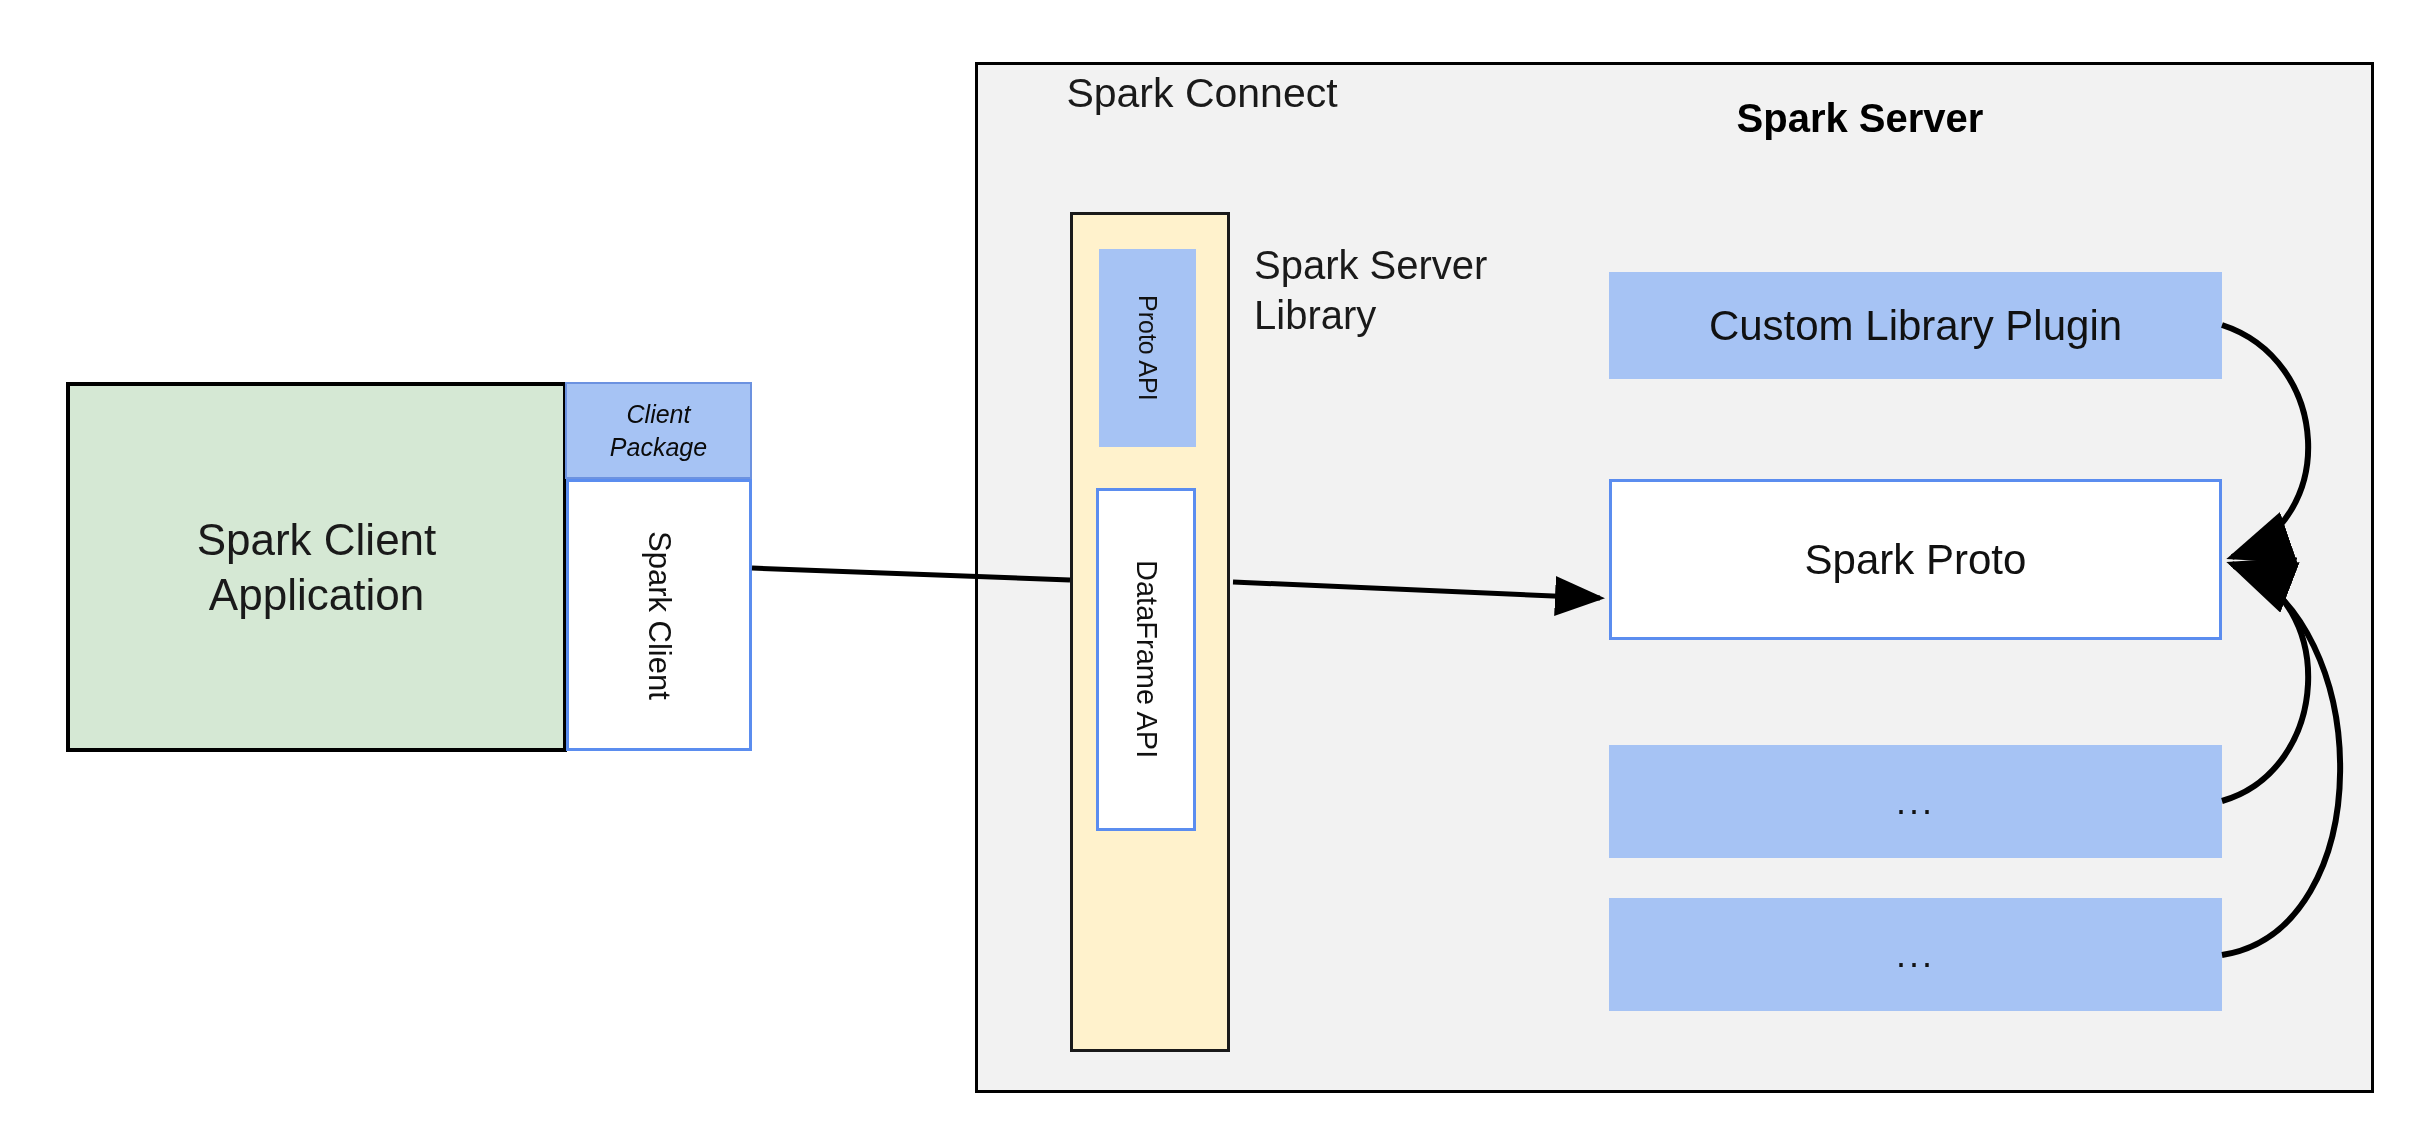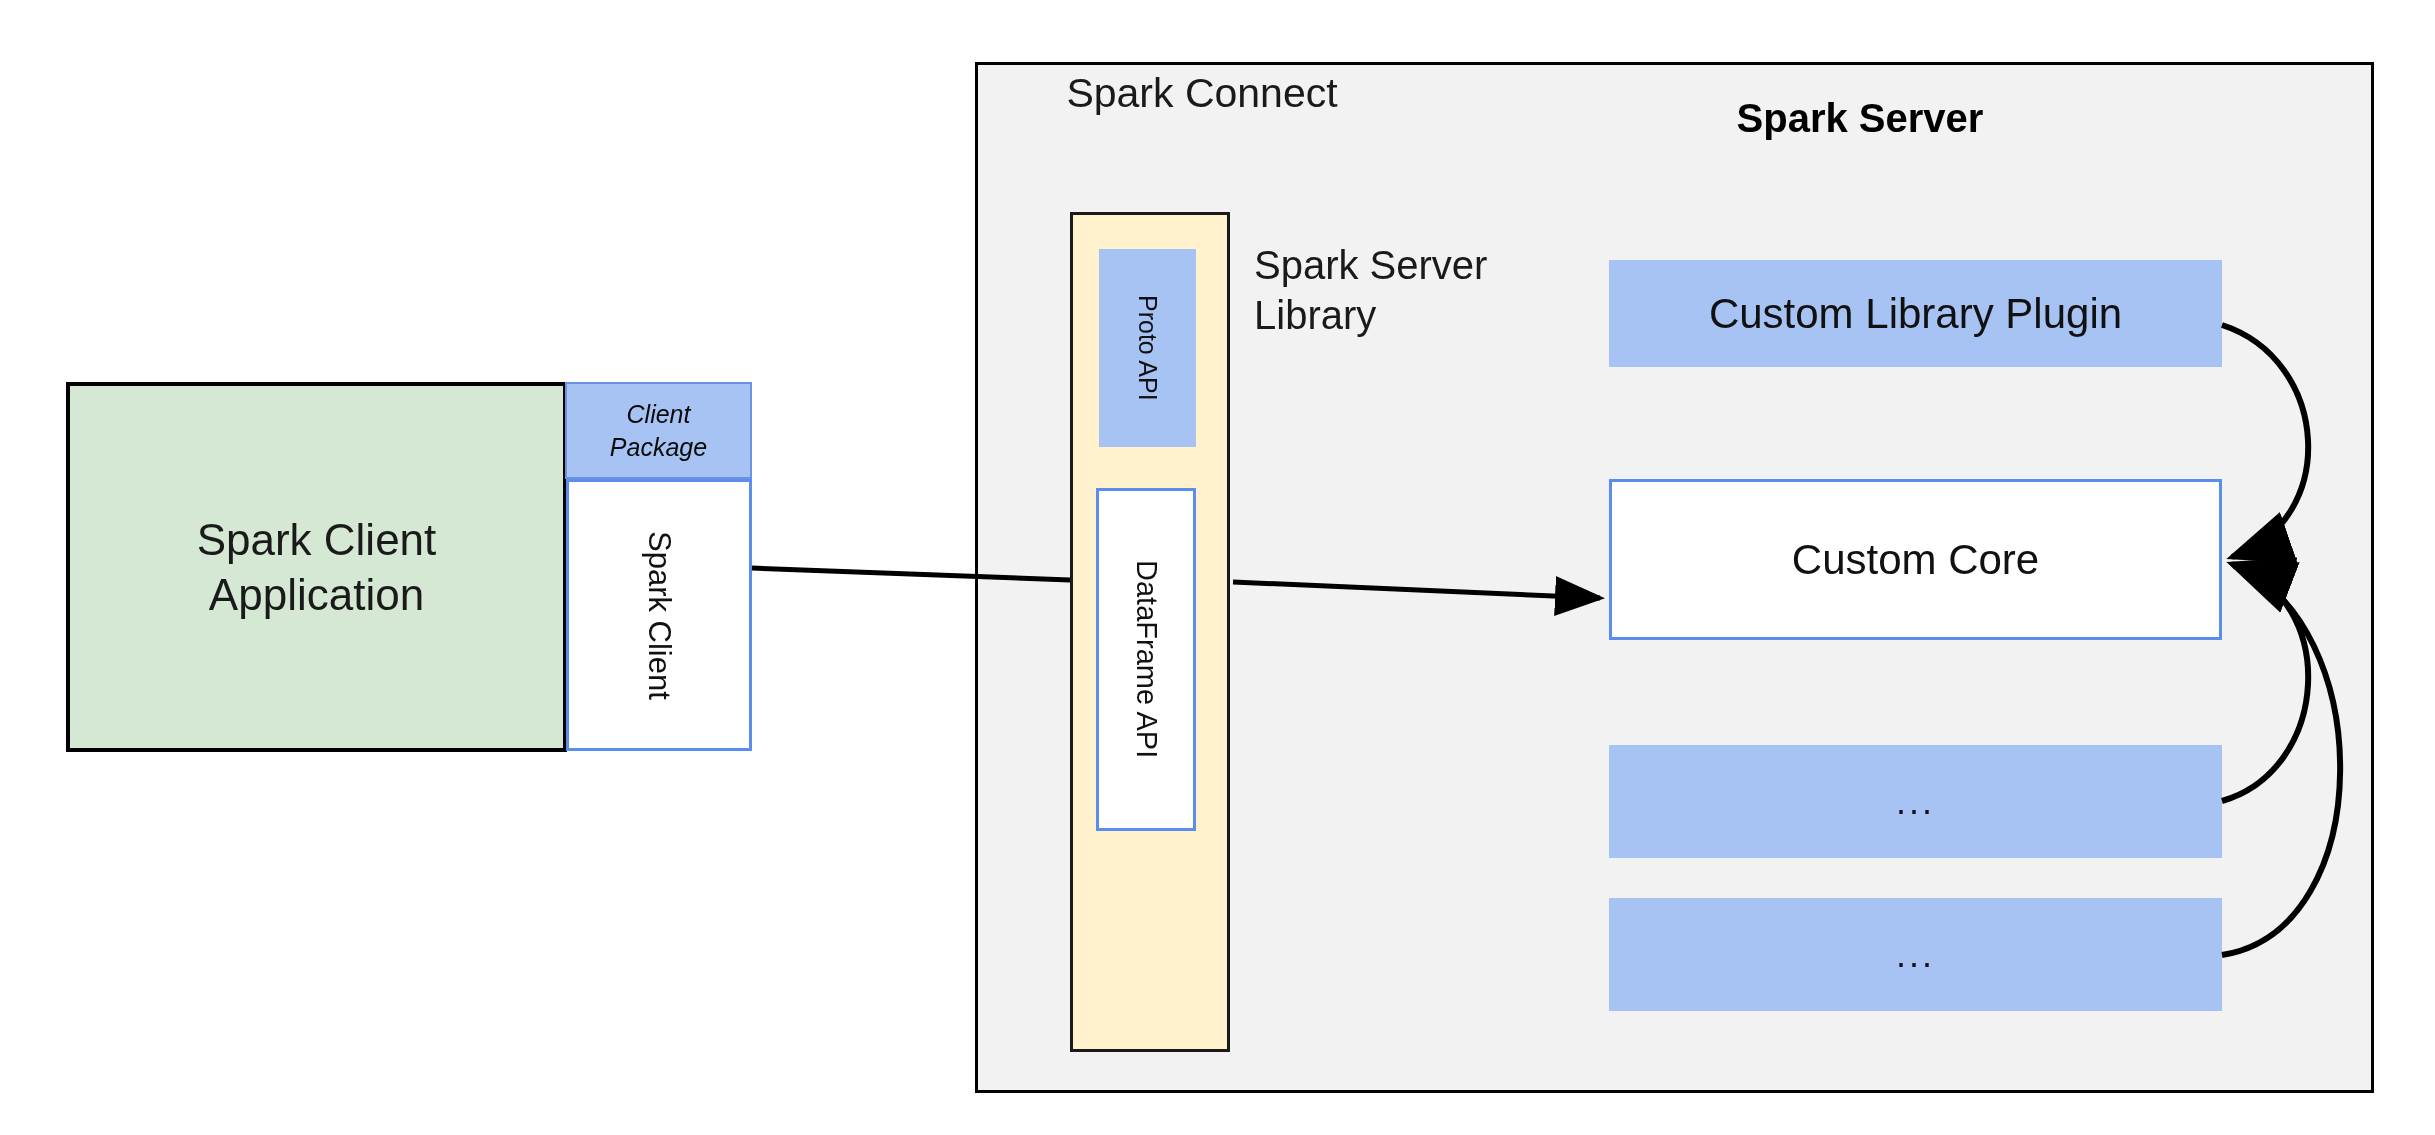--- a/index.html
+++ b/index.html
@@ -157,21 +157,21 @@
     font-size: 29px;
     color: #111111;
   }
 
   
   .srv-box {
     left: 1609px;
     width: 613px;
   }
   #custom-library-plugin {
-    top: 260px;
+    top: 272px;
     height: 107px;
     background: #a6c3f4;
     border: none;
     font-size: 42px;
     color: #111111;
   }
   #spark-core {
     top: 479px;
     height: 161px;
     background: #ffffff;
@@ -234,21 +234,21 @@
 
   <div class="box" id="dataframe-api">
     <span class="vert-label">DataFrame API</span>
   </div>
 
   <div class="box srv-box" id="custom-library-plugin">
     <span>Custom Library Plugin</span>
   </div>
 
   <div class="box srv-box" id="spark-core">
-    <span>Custom Core</span>
+    <span>Spark Proto</span>
   </div>
 
   <div class="box srv-box" id="ellipsis-box-1">
     <span>...</span>
   </div>
 
   <div class="box srv-box" id="ellipsis-box-2">
     <span>...</span>
   </div>
 

